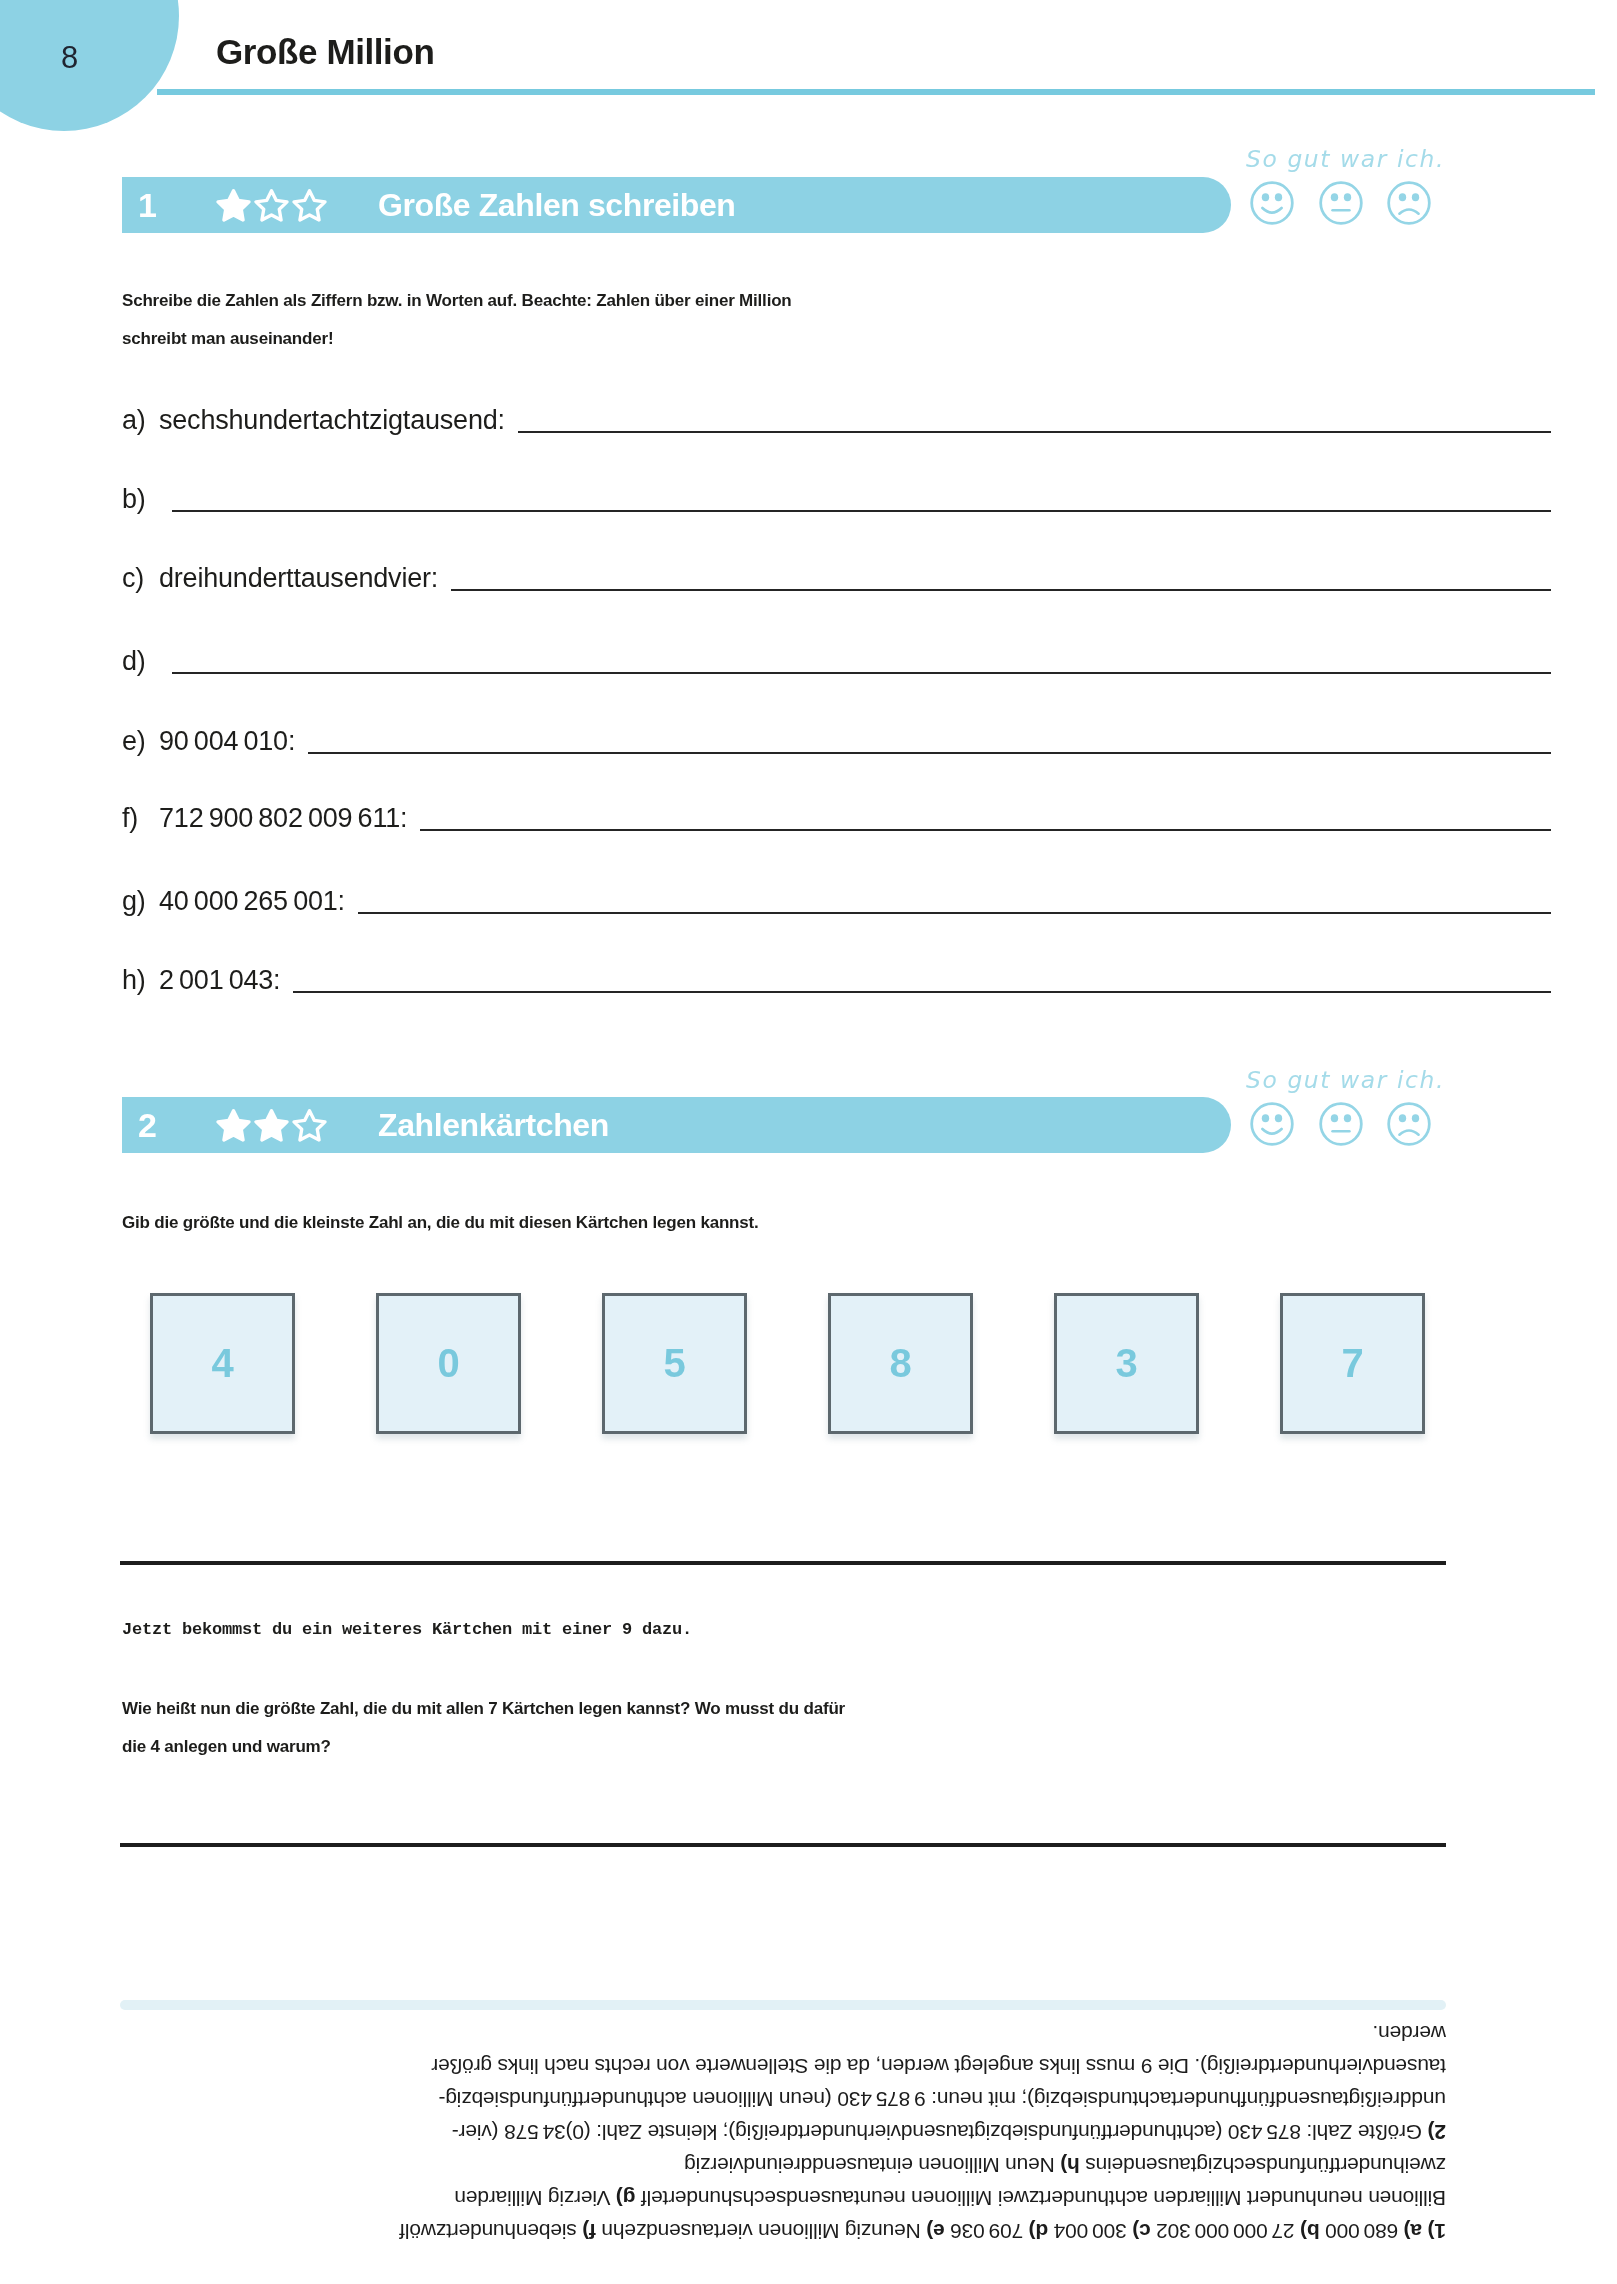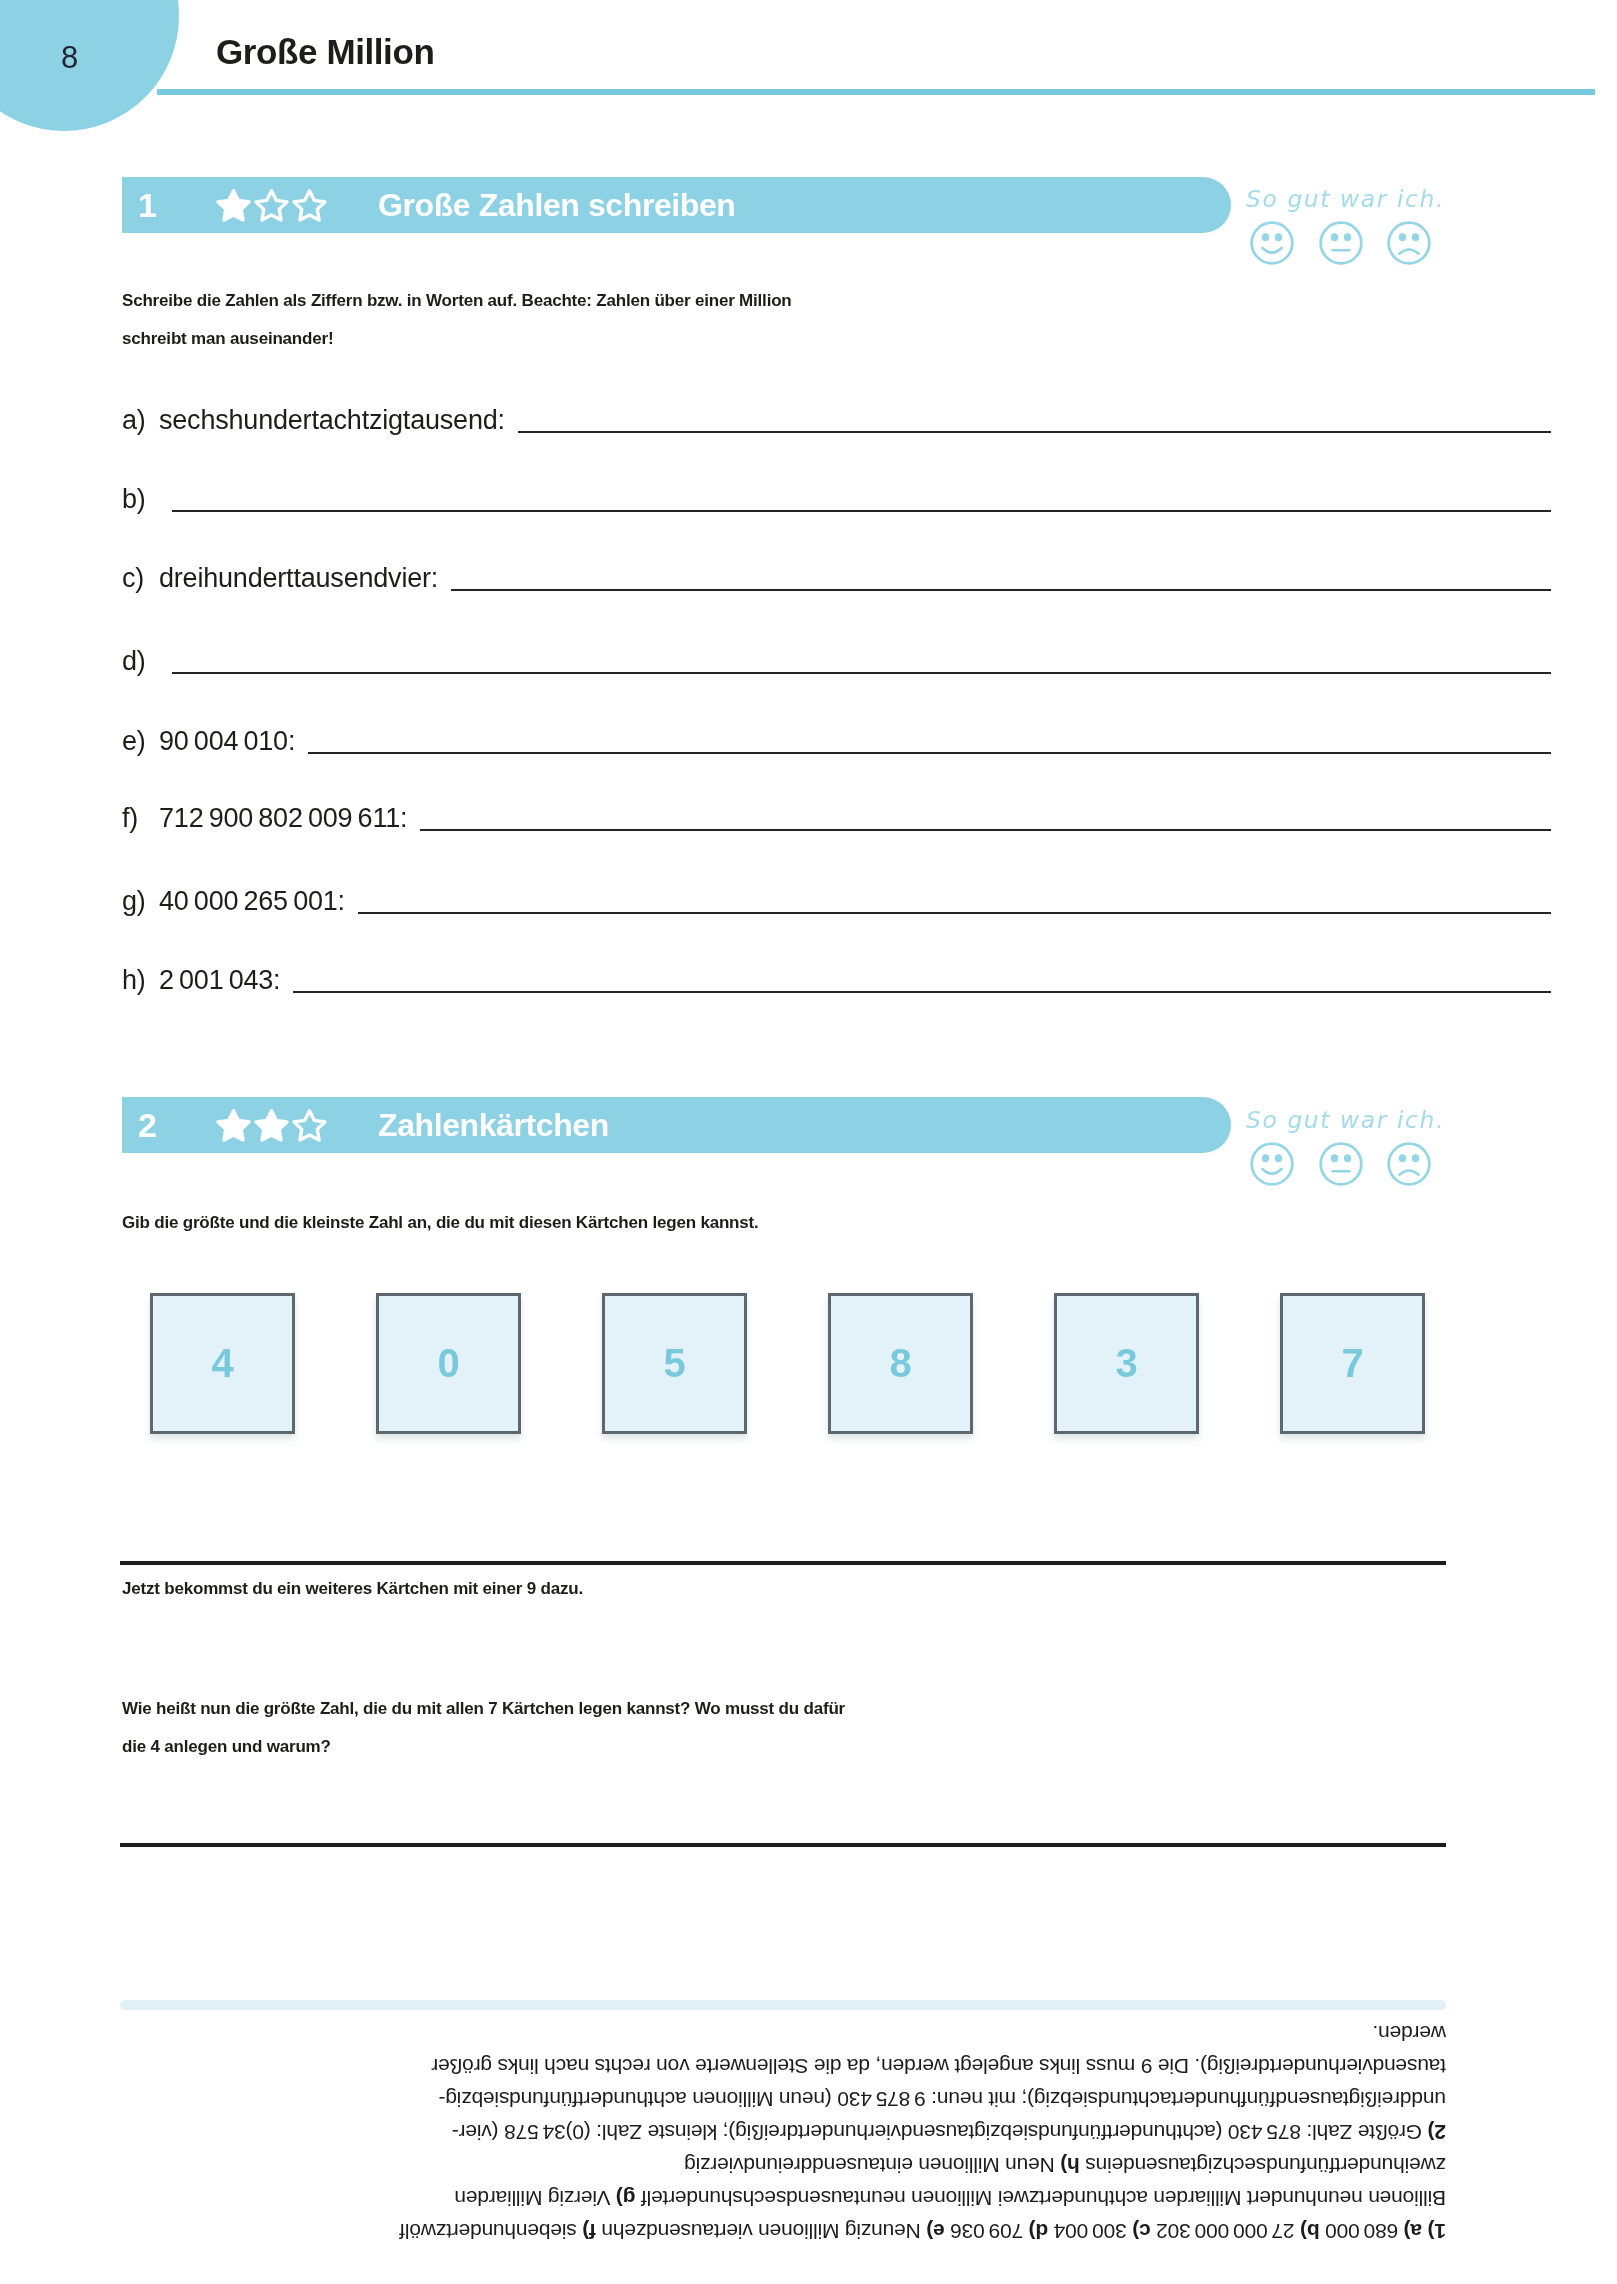--- a/index.html
+++ b/index.html
@@ -18,21 +18,21 @@
   .banner{position:absolute; left:122px; width:1109px; height:56px; background:#8dd2e4;
     border-radius:0 28px 28px 0; display:flex; align-items:center; padding-left:16px; box-sizing:border-box;}
   .banner-num{width:77px; font-size:34px; font-weight:700; color:#fff;}
   .banner-stars{display:flex; gap:0.8px; width:121px;}
   .star{display:block;}
   .star polygon{fill:none; stroke:#fff; stroke-width:2.2; stroke-linejoin:round;}
   .star.filled polygon{fill:#fff;}
   .banner-title{margin-left:42px; font-size:32px; font-weight:700; color:#fff; letter-spacing:-0.4px; white-space:nowrap;}
 
   
-  .rating{position:absolute; left:1246px; width:209px;margin-top:40px;}
+  .rating{position:absolute; left:1246px; width:209px;}
   .rating-caption{font-family:"DejaVu Sans", sans-serif; font-style:italic; font-size:23.4px;
     color:#a4dbe9; letter-spacing:1.6px; white-space:nowrap;}
   .smiley-row{display:flex; gap:22.6px; margin-top:7.3px; margin-left:3.2px;}
   .smiley{display:block;}
 
   
   .para{position:absolute; left:122px; font-size:17px; font-weight:700; line-height:38px; letter-spacing:-0.2px;}
   .para div{white-space:nowrap;}
 
   
@@ -214,21 +214,21 @@
     <div class="card">
         <span class="card-digit">3</span>
       </div>
     <div class="card">
         <span class="card-digit">7</span>
       </div>
   </div>
 
   <div class="answer-line" style="top:1561px;"></div>
 
-  <div class="para" style="top:1570px;">
+  <div class="para" style="top:1611px;font-family:Liberation Mono, monospace;">
     <div>Jetzt bekommst du ein weiteres Kärtchen mit einer 9 dazu.</div>
   </div>
 
   <div class="para" style="top:1690px;">
     <div>Wie heißt nun die größte Zahl, die du mit allen 7 Kärtchen legen kannst? Wo musst du dafür</div>
     <div>die 4 anlegen und warum?</div>
   </div>
 
   <div class="answer-line" style="top:1843px;"></div>
 

